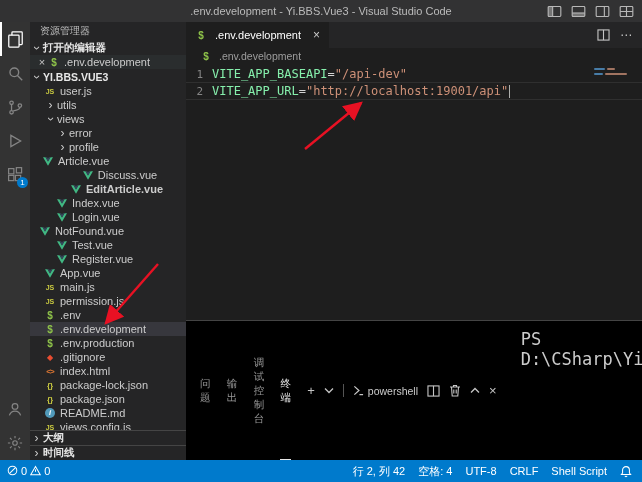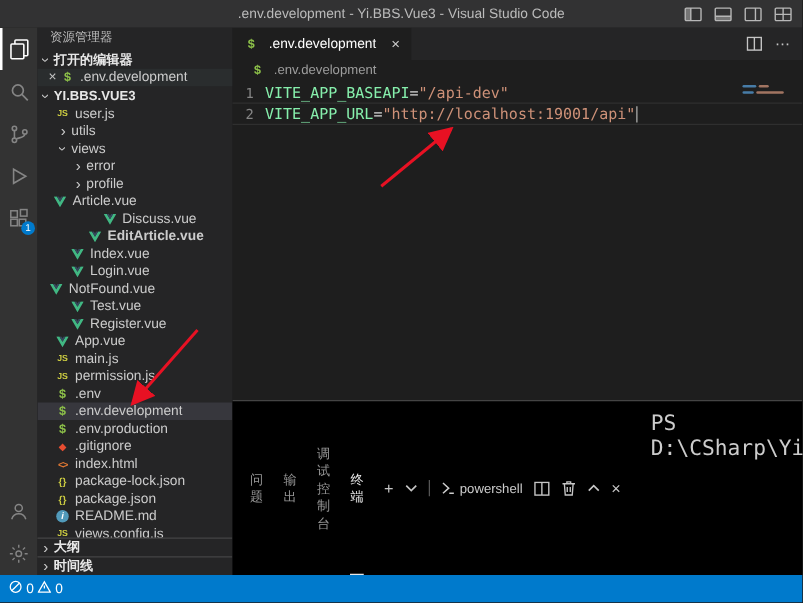--- a/index.html
+++ b/index.html
@@ -431,20 +431,33 @@
             <circle cx="6" cy="6" r="4.7"></circle>
             <path d="M2.8 9.2L9.2 2.8"></path>
           </svg></span>
       <span>0</span>
       <span><svg width="11" height="11" viewBox="0 0 12 12" fill="none" stroke="currentColor" stroke-width="1.1">
             <path d="M6 1.6L11.2 10.6H0.8z"></path>
             <path d="M6 4.8v2.6"></path>
           </svg></span>
       <span>0</span>
     </div>
+    <div class="sb-right">
+      <span class="sb-group">行 2, 列 42</span>
+      <span class="sb-group">空格: 4</span>
+      <span class="sb-group">UTF-8</span>
+      <span class="sb-group">CRLF</span>
+      <span class="sb-group">Shell Script</span>
+      <span class="sb-group">
+          <svg width="12" height="13" viewBox="0 0 14 15" fill="none" stroke="currentColor" stroke-width="1.2">
+            <path d="M7 1.8a4 4 0 0 0-4 4v3.4L1.6 11h10.8L11 9.2V5.8a4 4 0 0 0-4-4z"></path>
+            <path d="M5.7 12.6a1.4 1.4 0 0 0 2.6 0"></path>
+          </svg>
+        </span>
+    </div>
   </div>
 
   <svg class="arrows" width="642" height="482" viewBox="0 0 642 482">
     <defs>
       <marker id="ah" markerWidth="8" markerHeight="8" refX="7" refY="4" orient="auto">
         <path d="M0 0L8 4L0 8z" fill="#e81123"></path>
       </marker>
     </defs>
     <line x1="158" y1="264" x2="106" y2="323" stroke="#e81123" stroke-width="2.4" marker-end="url(#ah)"></line>
     <line x1="305" y1="149" x2="361" y2="103" stroke="#e81123" stroke-width="2.4" marker-end="url(#ah)"></line>

